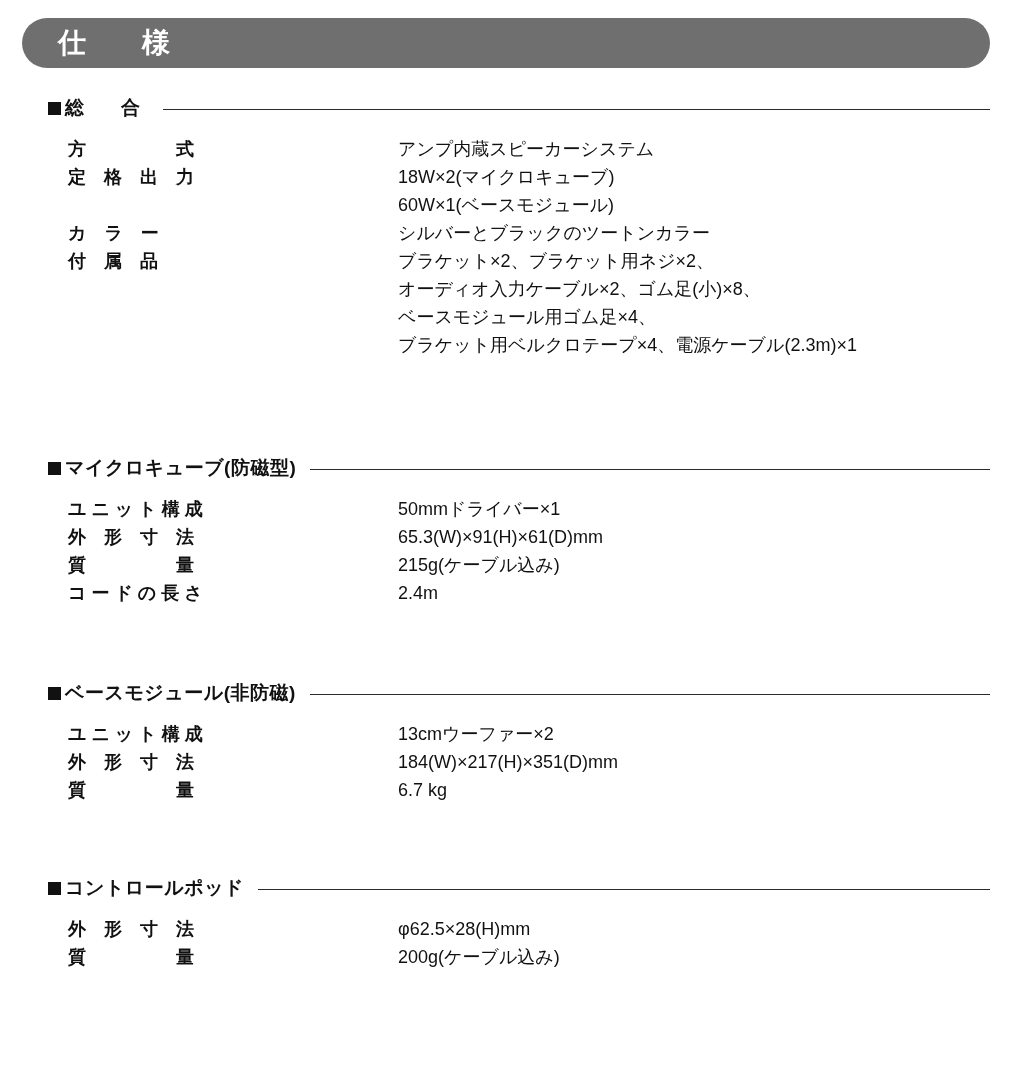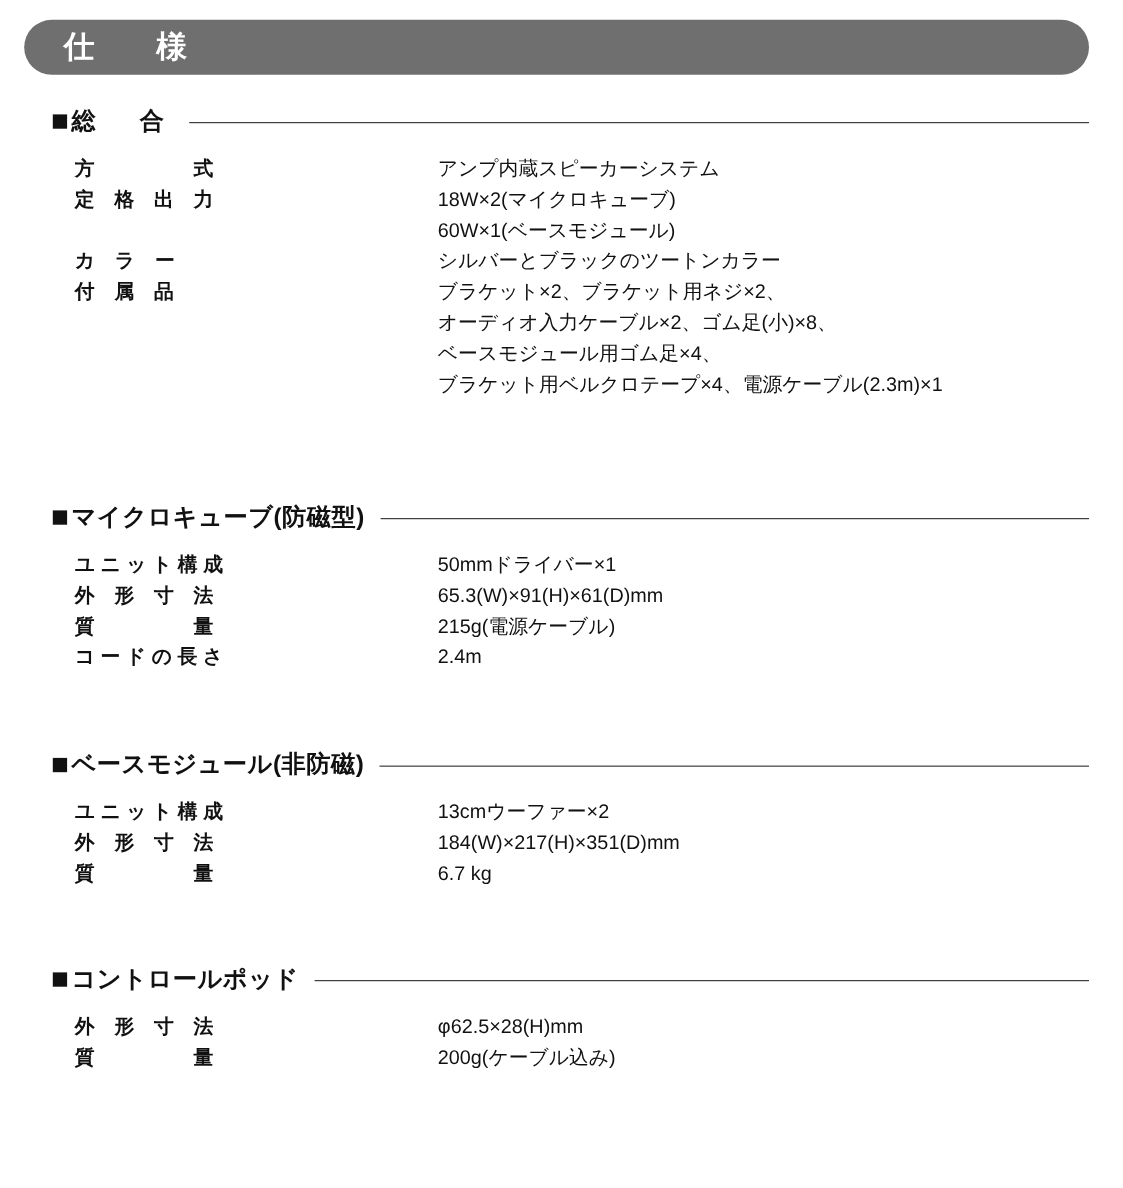--- a/index.html
+++ b/index.html
@@ -57,21 +57,21 @@
   }
   .section-head .sq {
     display: inline-block;
     width: 13px;
     height: 13px;
     background: #111;
     margin-right: 4px;
     flex: 0 0 auto;
   }
   .section-head .head-label {
-    font-size: 22px;
+    font-size: 19px;
     font-weight: bold;
     color: #111;
     white-space: nowrap;
     letter-spacing: 0.5px;
     flex: 0 0 auto;
   }
   .section-head .head-label.spaced {
     letter-spacing: 9px;
   }
   .section-head .rule {
@@ -175,21 +175,21 @@
         </tr>
         <tr>
           <td class="label">外　形　寸　法</td>
           <td class="value">
             <span class="vline">65.3(W)×91(H)×61(D)mm</span>
           </td>
         </tr>
         <tr>
           <td class="label">質　　　　　量</td>
           <td class="value">
-            <span class="vline">215g(電源ケーブル)</span>
+            <span class="vline">215g(ケーブル込み)</span>
           </td>
         </tr>
         <tr>
           <td class="label">コ ー ド の 長 さ</td>
           <td class="value">
             <span class="vline">2.4m</span>
           </td>
         </tr>
       </tbody>
     </table>

